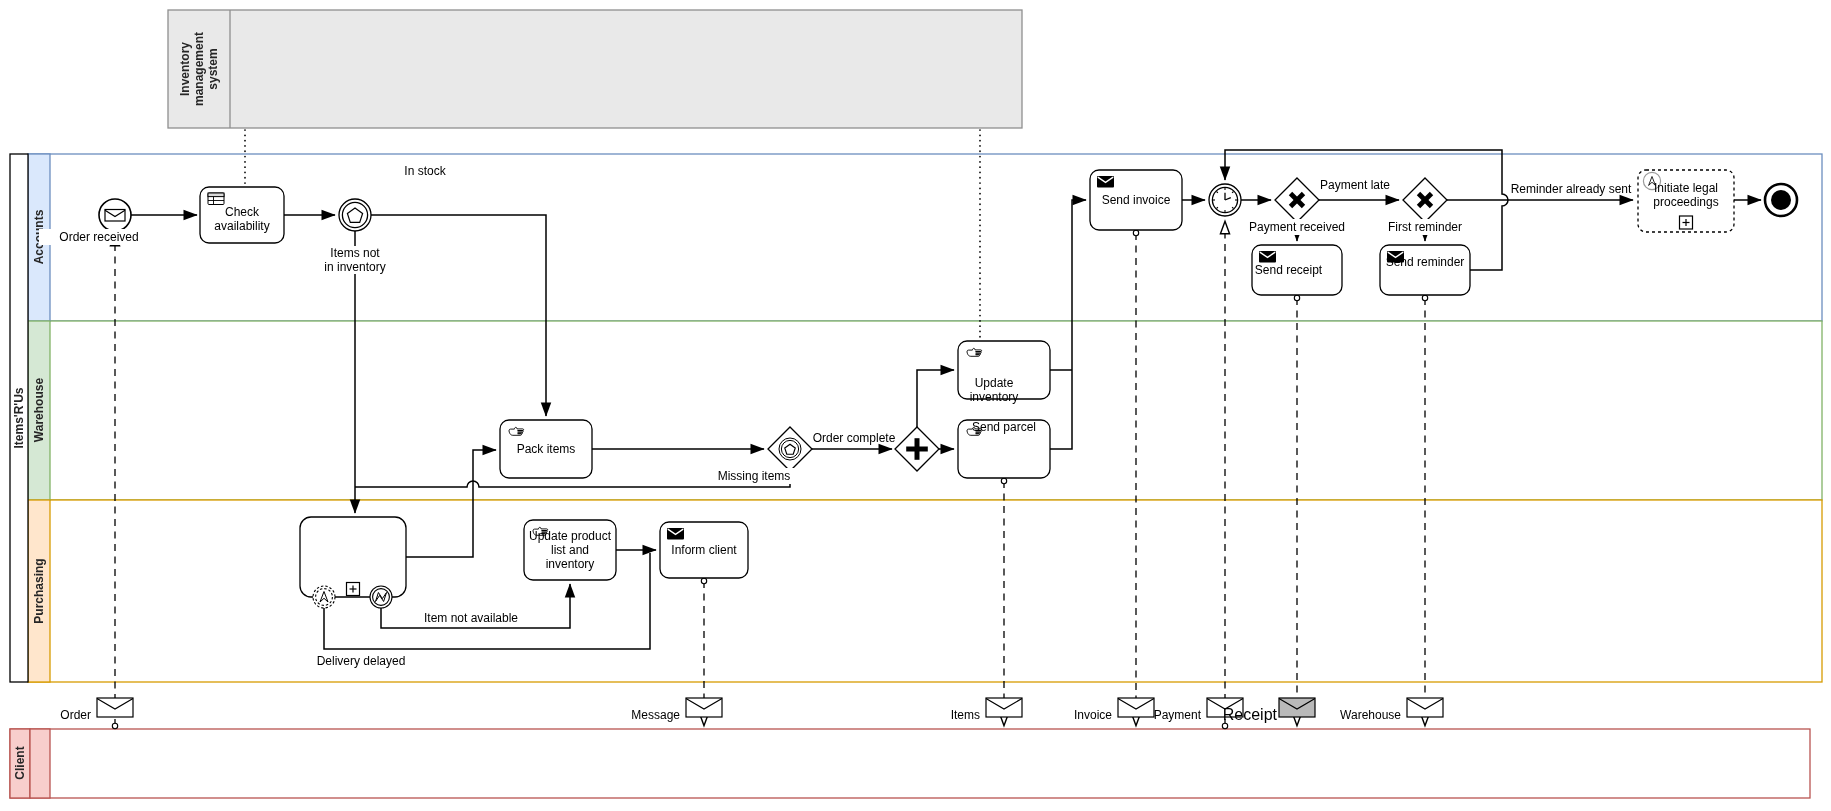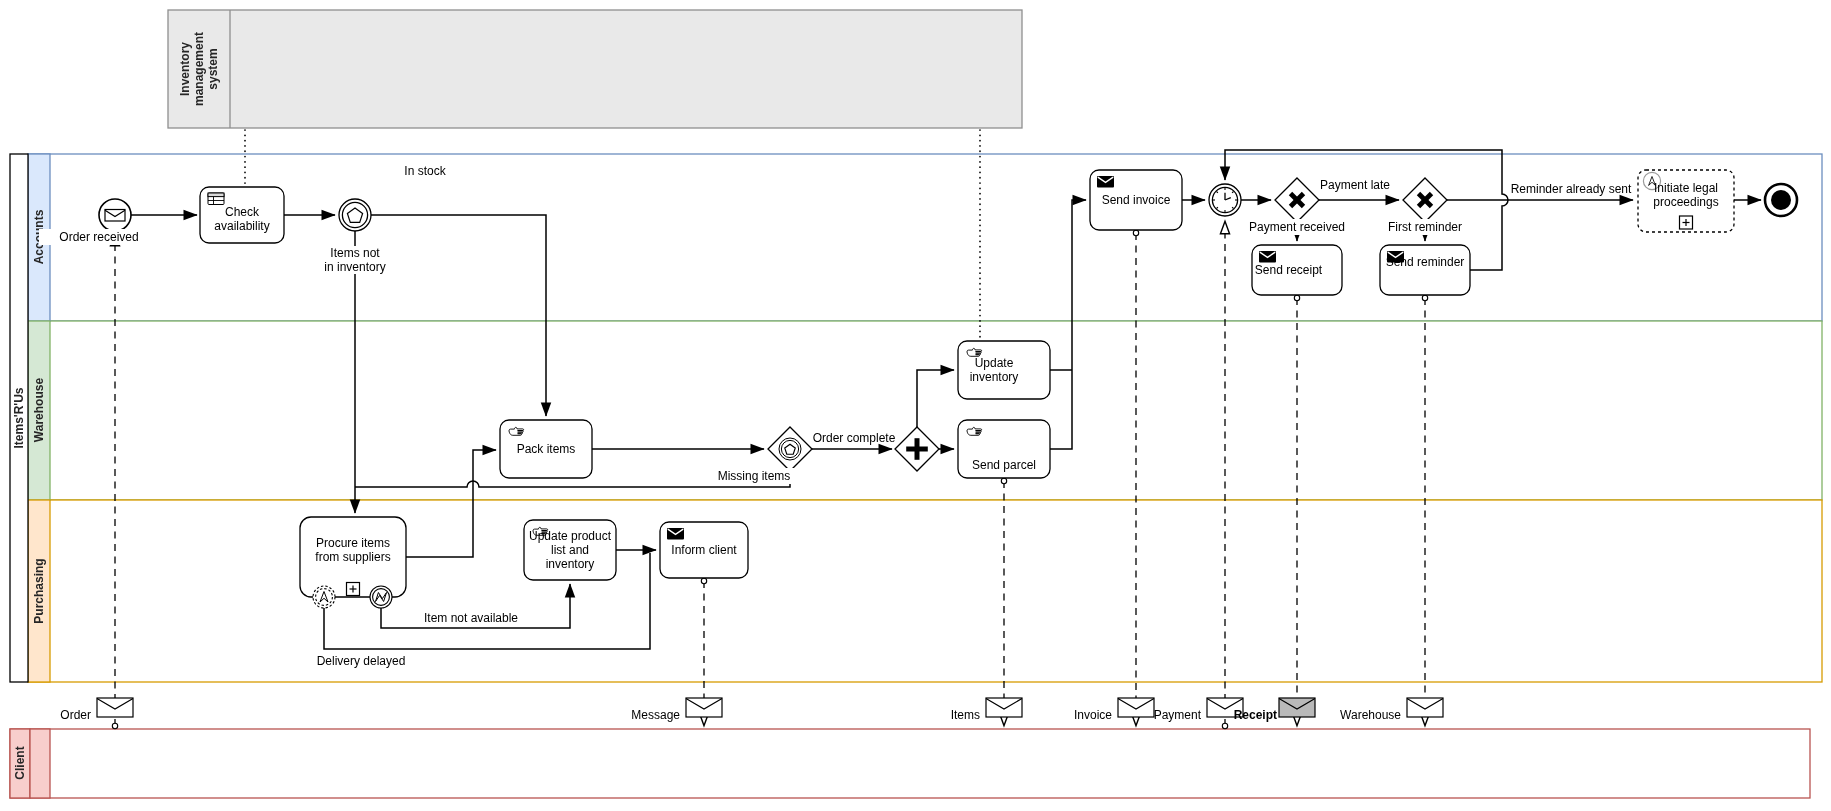--- a/index.html
+++ b/index.html
@@ -253,26 +253,25 @@
 
 <div class="lbl rot" style="left:147px;top:45px;width:104px;height:48px;">Inventory management system</div>
 <div class="lbl rot" style="left:-31px;top:410px;width:100px;height:16px;">Items'R'Us</div>
 <div class="lbl rot" style="left:-1px;top:229px;width:80px;height:16px;">Accounts</div>
 <div class="lbl rot" style="left:-6px;top:402px;width:90px;height:16px;">Warehouse</div>
 <div class="lbl rot" style="left:-6px;top:583px;width:90px;height:16px;">Purchasing</div>
 <div class="lbl rot" style="left:-10px;top:755px;width:60px;height:16px;">Client</div>
 
 <div class="lbl" style="left:200px;top:187px;width:84px;height:64px;">Check availability</div>
 <div class="lbl" style="left:500px;top:420px;width:92px;height:58px;">Pack items</div>
-<div class="lbl" style="left:958px;top:341px;width:72px;height:58px;border-radius:9px;">Update inventory</div>
-<div class="lbl" style="left:958px;top:436px;width:92px;height:58px;">Send parcel</div>
+<div class="lbl" style="left:958px;top:361px;width:72px;height:58px;border-radius:9px;">Update inventory</div>
+<div class="lbl" style="left:958px;top:398px;width:92px;height:58px;">Send parcel</div>
 <div class="lbl" style="left:1090px;top:170px;width:92px;height:60px;">Send invoice</div>
 <div class="lbl" style="left:1252px;top:245px;width:73px;height:50px;">Send receipt</div>
 <div class="lbl" style="left:1380px;top:231px;width:90px;height:62px;text-align:right;">Send reminder</div>
-<div class="lbl" style="left:303px;top:517px;width:100px;height:66px;">Procure items from suppliers</div>
 <div class="lbl" style="left:527px;top:520px;width:86px;height:60px;">Update product list and inventory</div>
 <div class="lbl" style="left:660px;top:522px;width:88px;height:56px;">Inform client</div>
 <div class="lbl" style="left:1640px;top:170px;width:92px;height:50px;">Initiate legal proceedings</div>
 <div class="lbl bgw" style="left:39px;top:229px;width:120px;height:16px;">Order received</div>
 
 <div class="lbl" style="left:385px;top:163px;width:80px;height:16px;">In stock</div>
 <div class="lbl bgw two" style="left:315px;top:246px;width:80px;">
   <span><span>Items not</span>
         <span style="display:block;">in inventory</span></span>
 </div>
@@ -283,16 +282,16 @@
 <div class="lbl bgw" style="left:1363px;top:219px;width:124px;height:16px;">First reminder</div>
 <div class="lbl" style="left:1506px;top:181px;width:130px;height:16px;">Reminder already sent</div>
 <div class="lbl bgw" style="left:412px;top:610px;width:118px;height:16px;">Item not available</div>
 <div class="lbl bgw" style="left:302px;top:653px;width:118px;height:16px;">Delivery delayed</div>
 
 <div class="lbl ml" style="left:33px;top:699px;width:58px;height:17px;">Order</div>
 <div class="lbl ml" style="left:600px;top:699px;width:80px;height:17px;">Message</div>
 <div class="lbl ml" style="left:910px;top:699px;width:70px;height:17px;">Items</div>
 <div class="lbl ml" style="left:1042px;top:699px;width:70px;height:17px;">Invoice</div>
 <div class="lbl ml" style="left:1123px;top:699px;width:78px;height:17px;">Payment</div>
-<div class="lbl ml" style="left:1232px;top:699px;width:45px;height:17px;font-size:12px;font-weight:bold;">Receipt</div>
+<div class="lbl ml" style="left:1232px;top:699px;width:45px;height:17px;font-size:16px;">Receipt</div>
 <div class="lbl ml" style="left:1315px;top:699px;width:86px;height:17px;">Warehouse</div>
 
 </div>
 
 </body></html>

